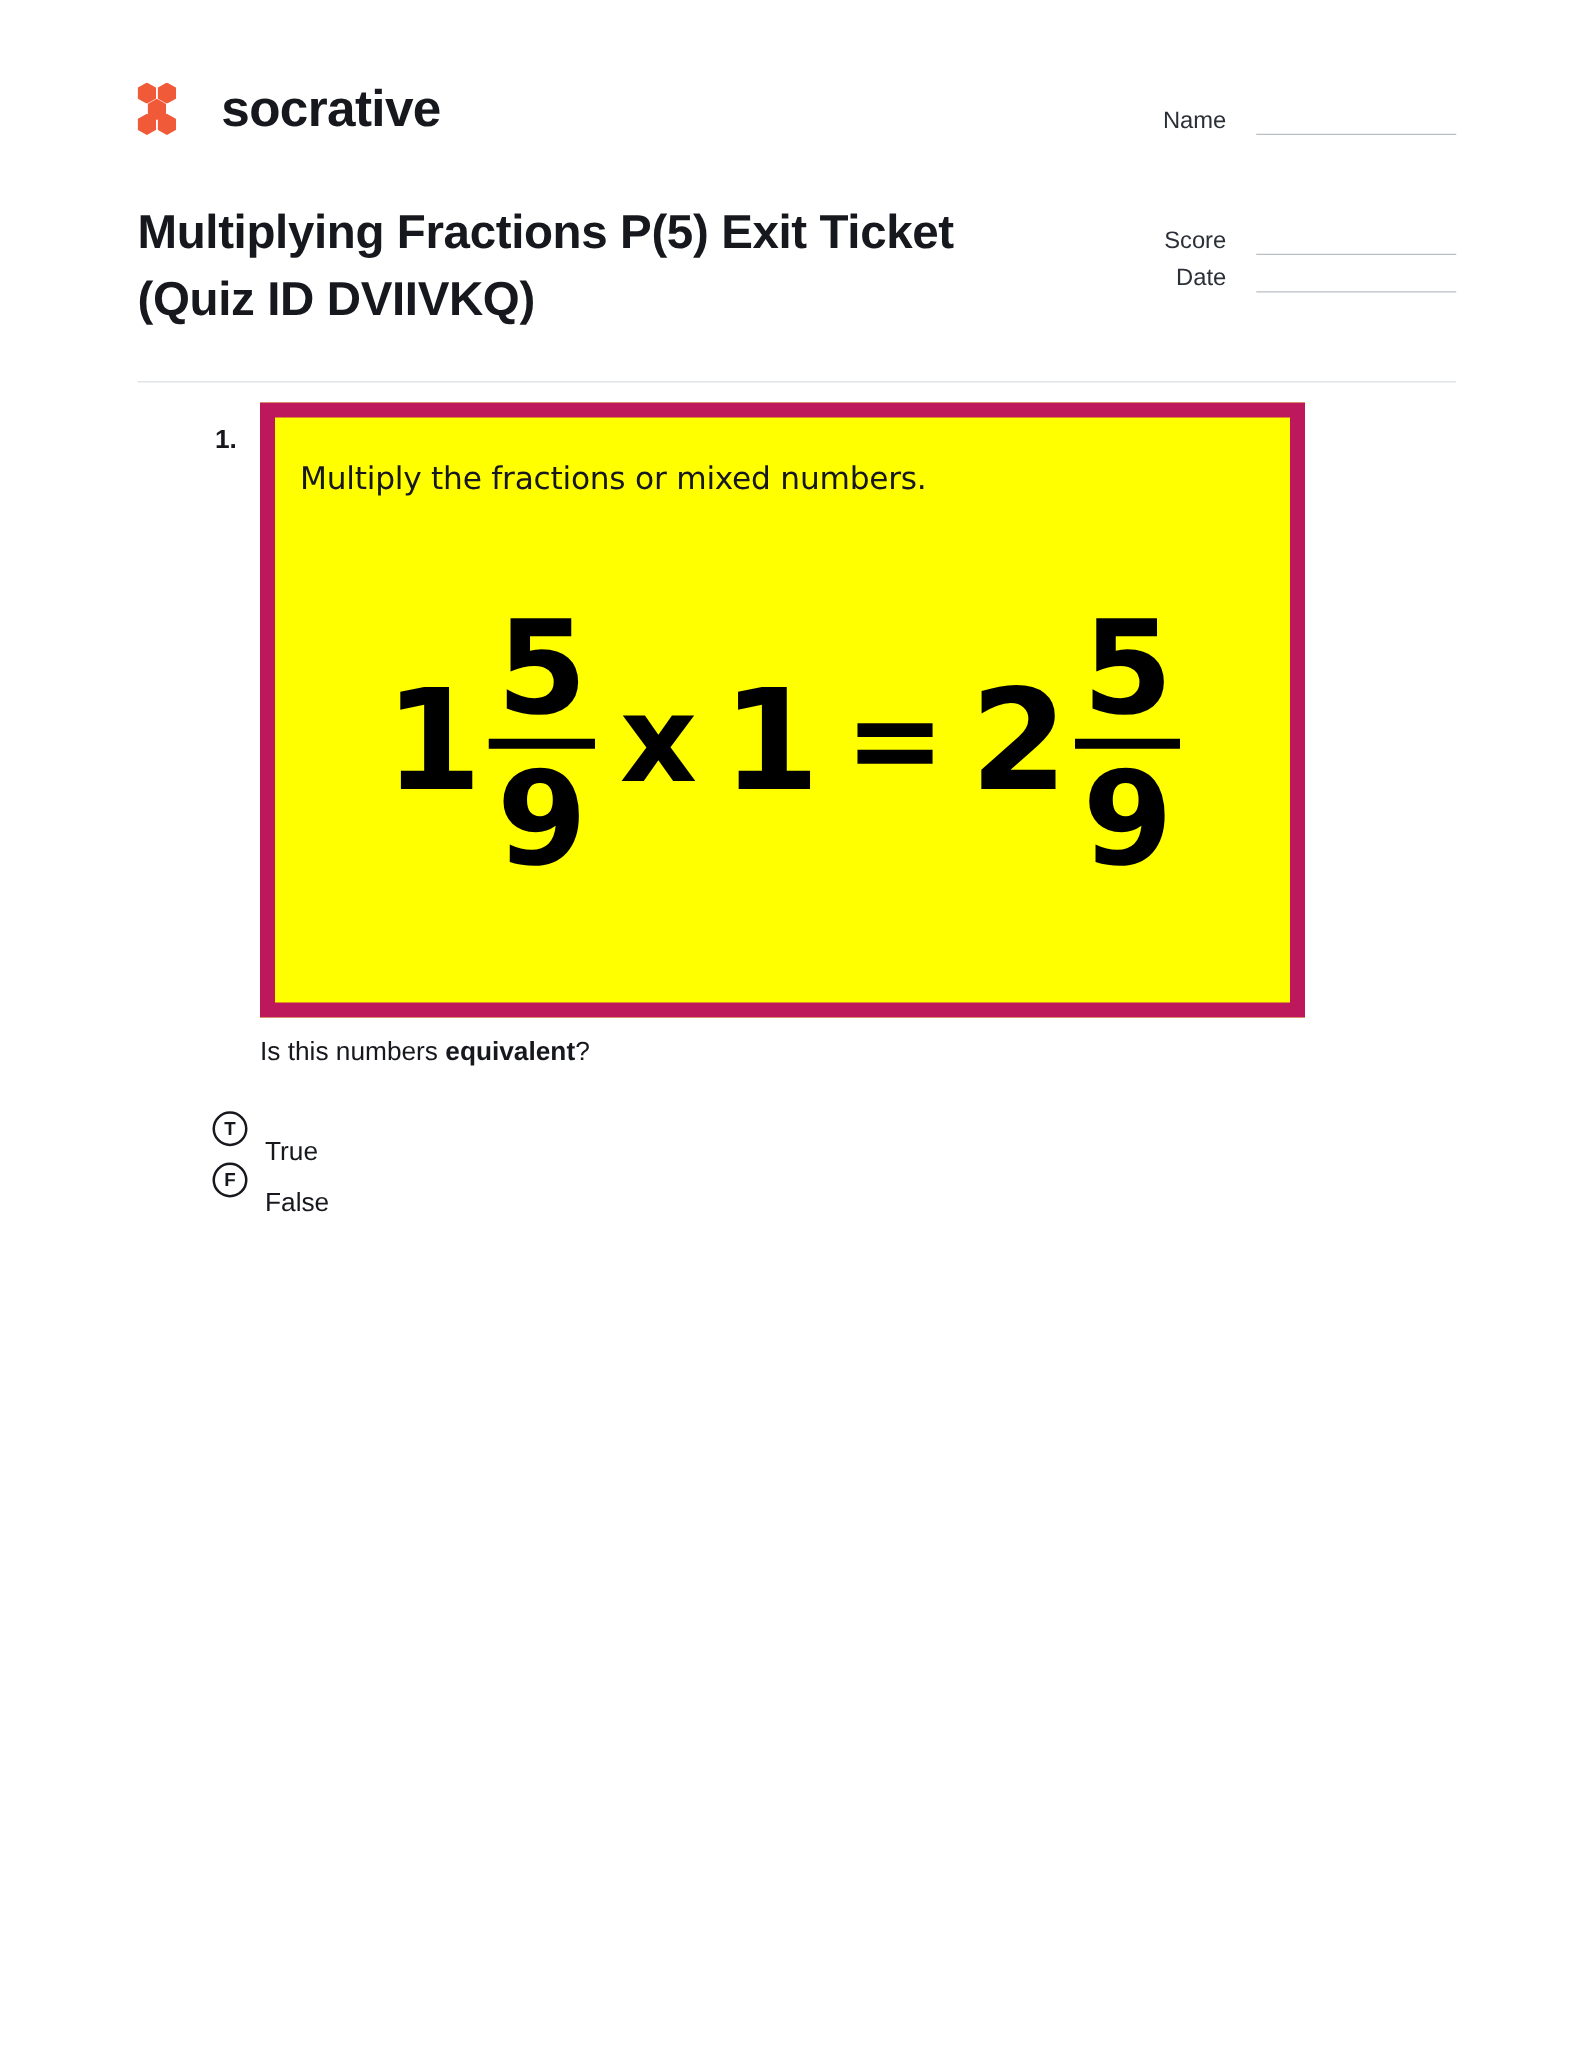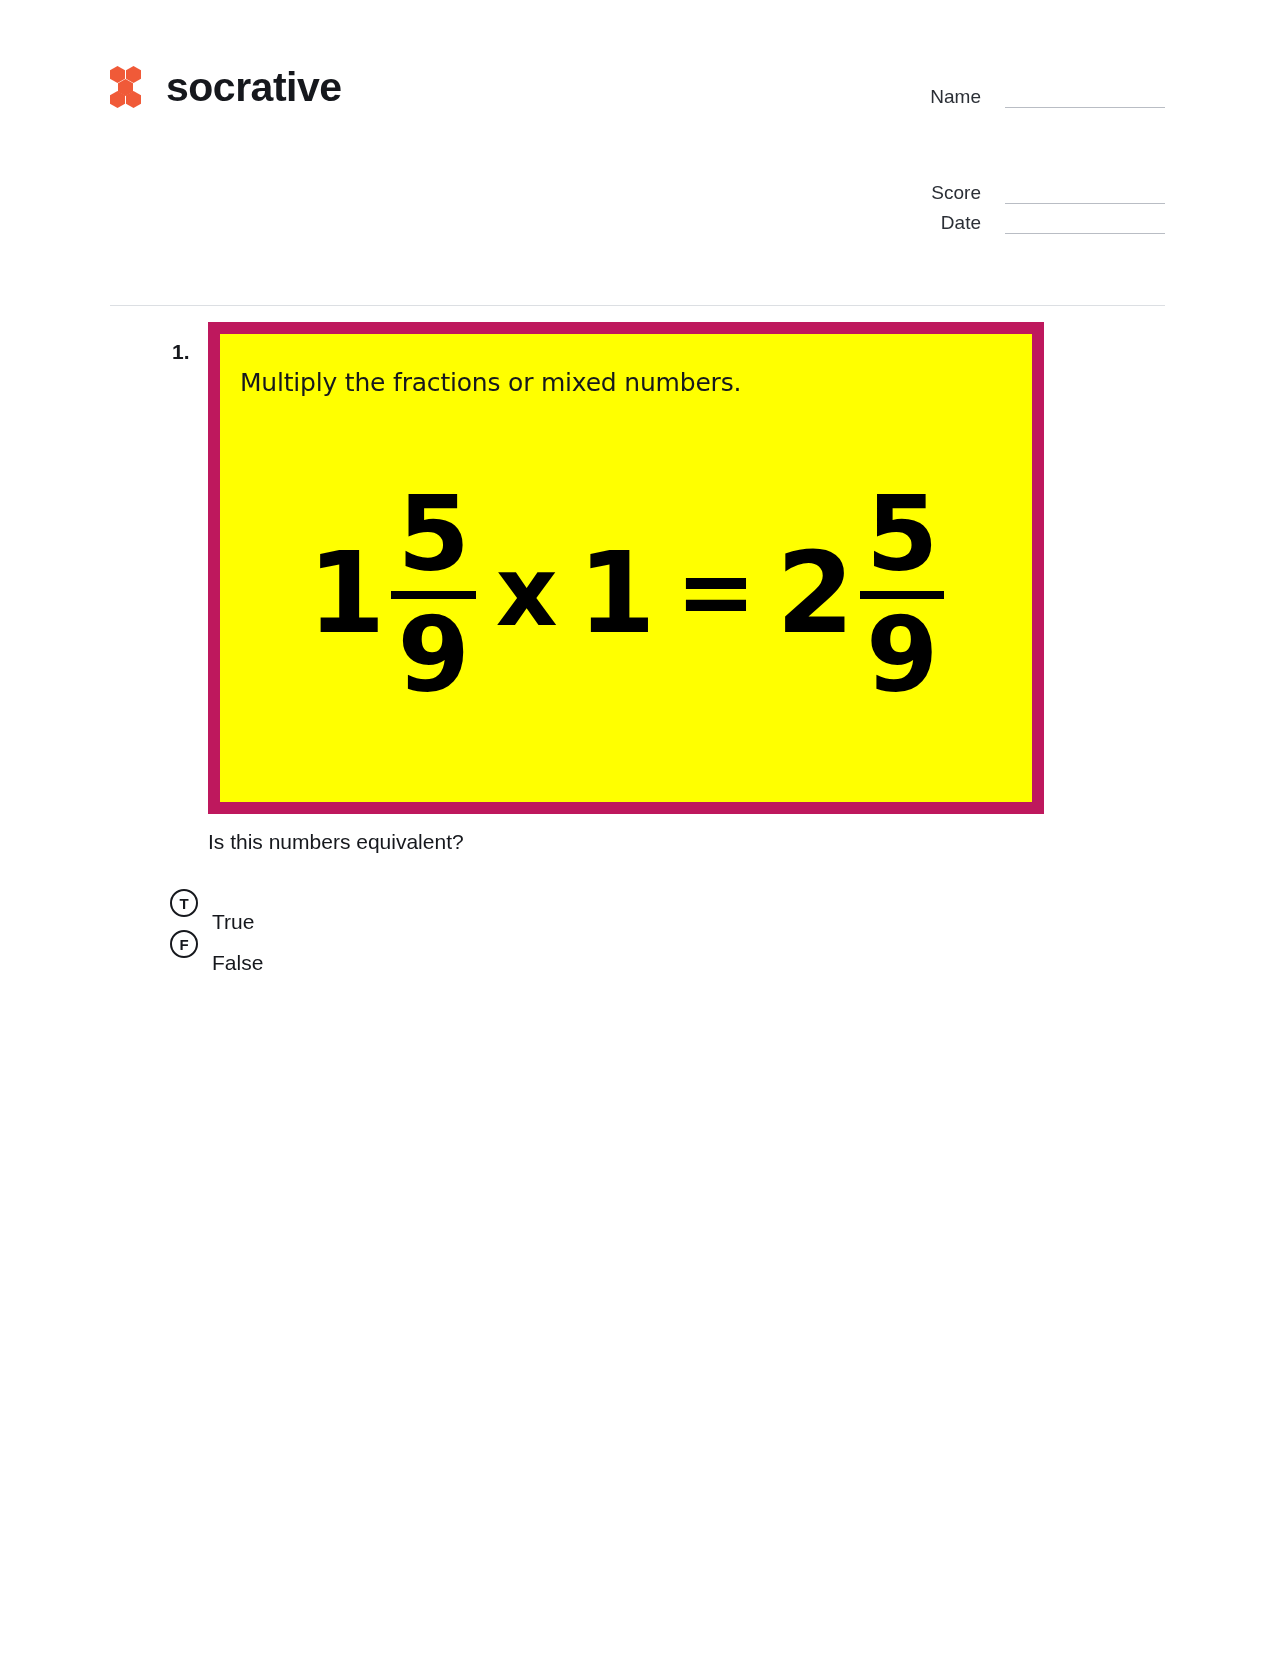--- a/index.html
+++ b/index.html
@@ -27,21 +27,21 @@
   .header {
     position: absolute;
     top: 60px;
     left: 110px;
     right: 110px;
     height: 200px;
   }
   .brand {
     display: flex;
     align-items: center;
-    gap: 14px;
+    gap: 25px;
     height: 54px;
     text-align: right;
   }
   .logo-mark {
     width: 42px;
     height: 42px;
     position: relative;
     flex: 0 0 auto;
   }
   .logo-mark span {
@@ -189,21 +189,21 @@
   }
 
   
   .prompt {
     position: absolute;
     top: 830px;
     left: 208px;
     font-size: 21px;
     color: #16181d;
   }
-  .prompt b { font-weight: 400; }
+  .prompt b { font-weight: 700; }
 
   .option {
     position: absolute;
     left: 170px;
     display: flex;
     align-items: center;
     gap: 14px;
   }
   .option.opt-true { top: 872px; }
   .option.opt-false { top: 913px; }
@@ -239,20 +239,21 @@
       <div class="logo-mark">
         <span class="h1"></span>
         <span class="h2"></span>
         <span class="h3"></span>
         <span class="h4"></span>
         <span class="h5"></span>
       </div>
       <div class="brand-name">socrative</div>
     </div>
 
+    <div class="doc-title">Multiplying Fractions P(5) Exit Ticket (Quiz ID DVIIVKQ)</div>
 
     <div class="meta">
       <div class="meta-row">
         <div class="meta-label">Name</div>
         <div class="meta-line"></div>
       </div>
       <div class="meta-row meta-score">
         <div class="meta-label">Score</div>
         <div class="meta-line"></div>
       </div>

